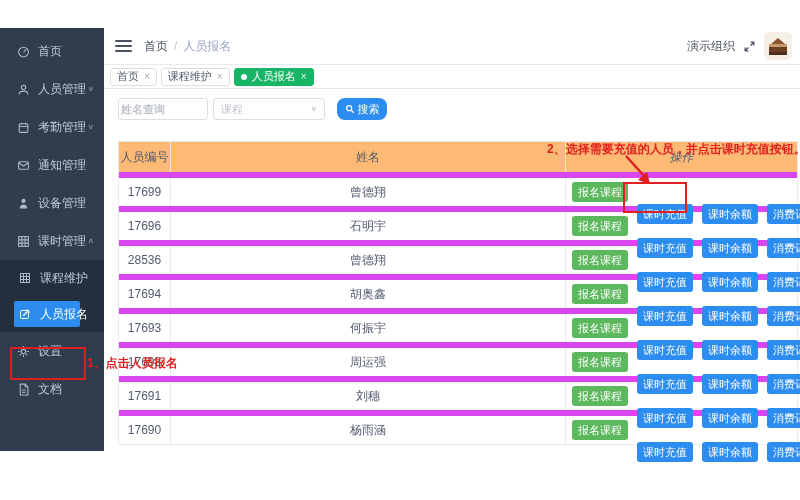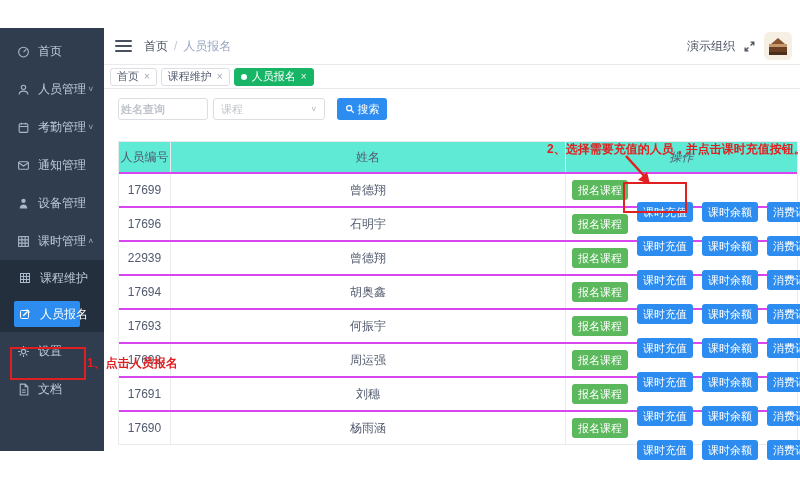--- a/index.html
+++ b/index.html
@@ -46,28 +46,28 @@
   .tag.active .x { color:#eafaf1; }
 
   .content { flex:1; padding:9px 14px 0 14px; position:relative; }
   .search-row { display:flex; align-items:center; }
   .inp { width:90px; height:22px; border:1px solid #dcdee2; border-radius:3px; font-size:11px;
       padding:0 2px; color:#515a6e; outline:none;font-weight:bold; }
   .inp::placeholder { color:#c0c4cc; }
   .sel { width:112px; height:22px; border:1px solid #dcdee2; border-radius:3px; margin-left:5px;
       display:flex; align-items:center; padding:0 7px; font-size:11px; color:#c0c4cc; cursor:pointer; }
   .sel .sel-ch { margin-left:auto; color:#b6bcc6; font-size:9px; transform:scaleY(.8); }
-  .search-btn { margin-left:12px; width:50px; height:22px; background:#2d8cf0; border:none; border-radius:3px;
+  .search-btn { margin-left:12px; width:50px; height:22px; background:#2d8cf0; border:none; border-radius:8px;
       color:#fff; font-size:11px; display:flex; align-items:center; justify-content:center; gap:3px; cursor:pointer; }
   .search-btn svg { width:10px; height:10px; }
 
   
   .table { margin-top:21px; width:680px; border:1px solid #e8eaec; font-size:12px; color:#515a6e; }
-  .trow { display:flex; height:34px; border-top:2px solid #d946ef; align-items:center; }
-  .trow.head { height:30px; border-top:none; background:#5eead4; color:#515a6e; }
+  .trow { display:flex; height:34px; border-top:6px solid #d946ef; align-items:center; }
+  .trow.head { height:30px; border-top:none; background:#fdba74; color:#515a6e; }
   .c1 { width:52px; text-align:center; border-right:1px solid #e8eaec; align-self:stretch;
       display:flex; align-items:center; justify-content:center; flex-shrink:0; }
   .c2 { width:395px; text-align:center; border-right:1px solid #e8eaec; align-self:stretch;
       display:flex; align-items:center; justify-content:center; flex-shrink:0; }
   .c3 { flex:1; display:flex; align-items:center; gap:9px; padding-left:6px; }
   .trow.head .c3 { justify-content:center; padding-left:0;font-style:italic; }
   .btn { border:none; border-radius:3px; color:#fff; font-size:11px; padding:4px 6px; cursor:pointer;
       white-space:nowrap; line-height:1.1; }
   .btn.g { background:#5cb85c; }
   .btn.b { background:#2d8cf0;margin-top:44px; }
@@ -280,21 +280,21 @@
             <div class="c2">石明宇</div>
             <div class="c3">
               <button class="btn g">报名课程</button>
               <button class="btn b">课时充值</button>
               <button class="btn b">课时余额</button>
               <button class="btn b">消费记录</button>
             </div>
           </div>
 
           <div class="trow">
-            <div class="c1">22939</div>
+            <div class="c1">28536</div>
             <div class="c2">曾德翔</div>
             <div class="c3">
               <button class="btn g">报名课程</button>
               <button class="btn b">课时充值</button>
               <button class="btn b">课时余额</button>
               <button class="btn b">消费记录</button>
             </div>
           </div>
 
           <div class="trow">

